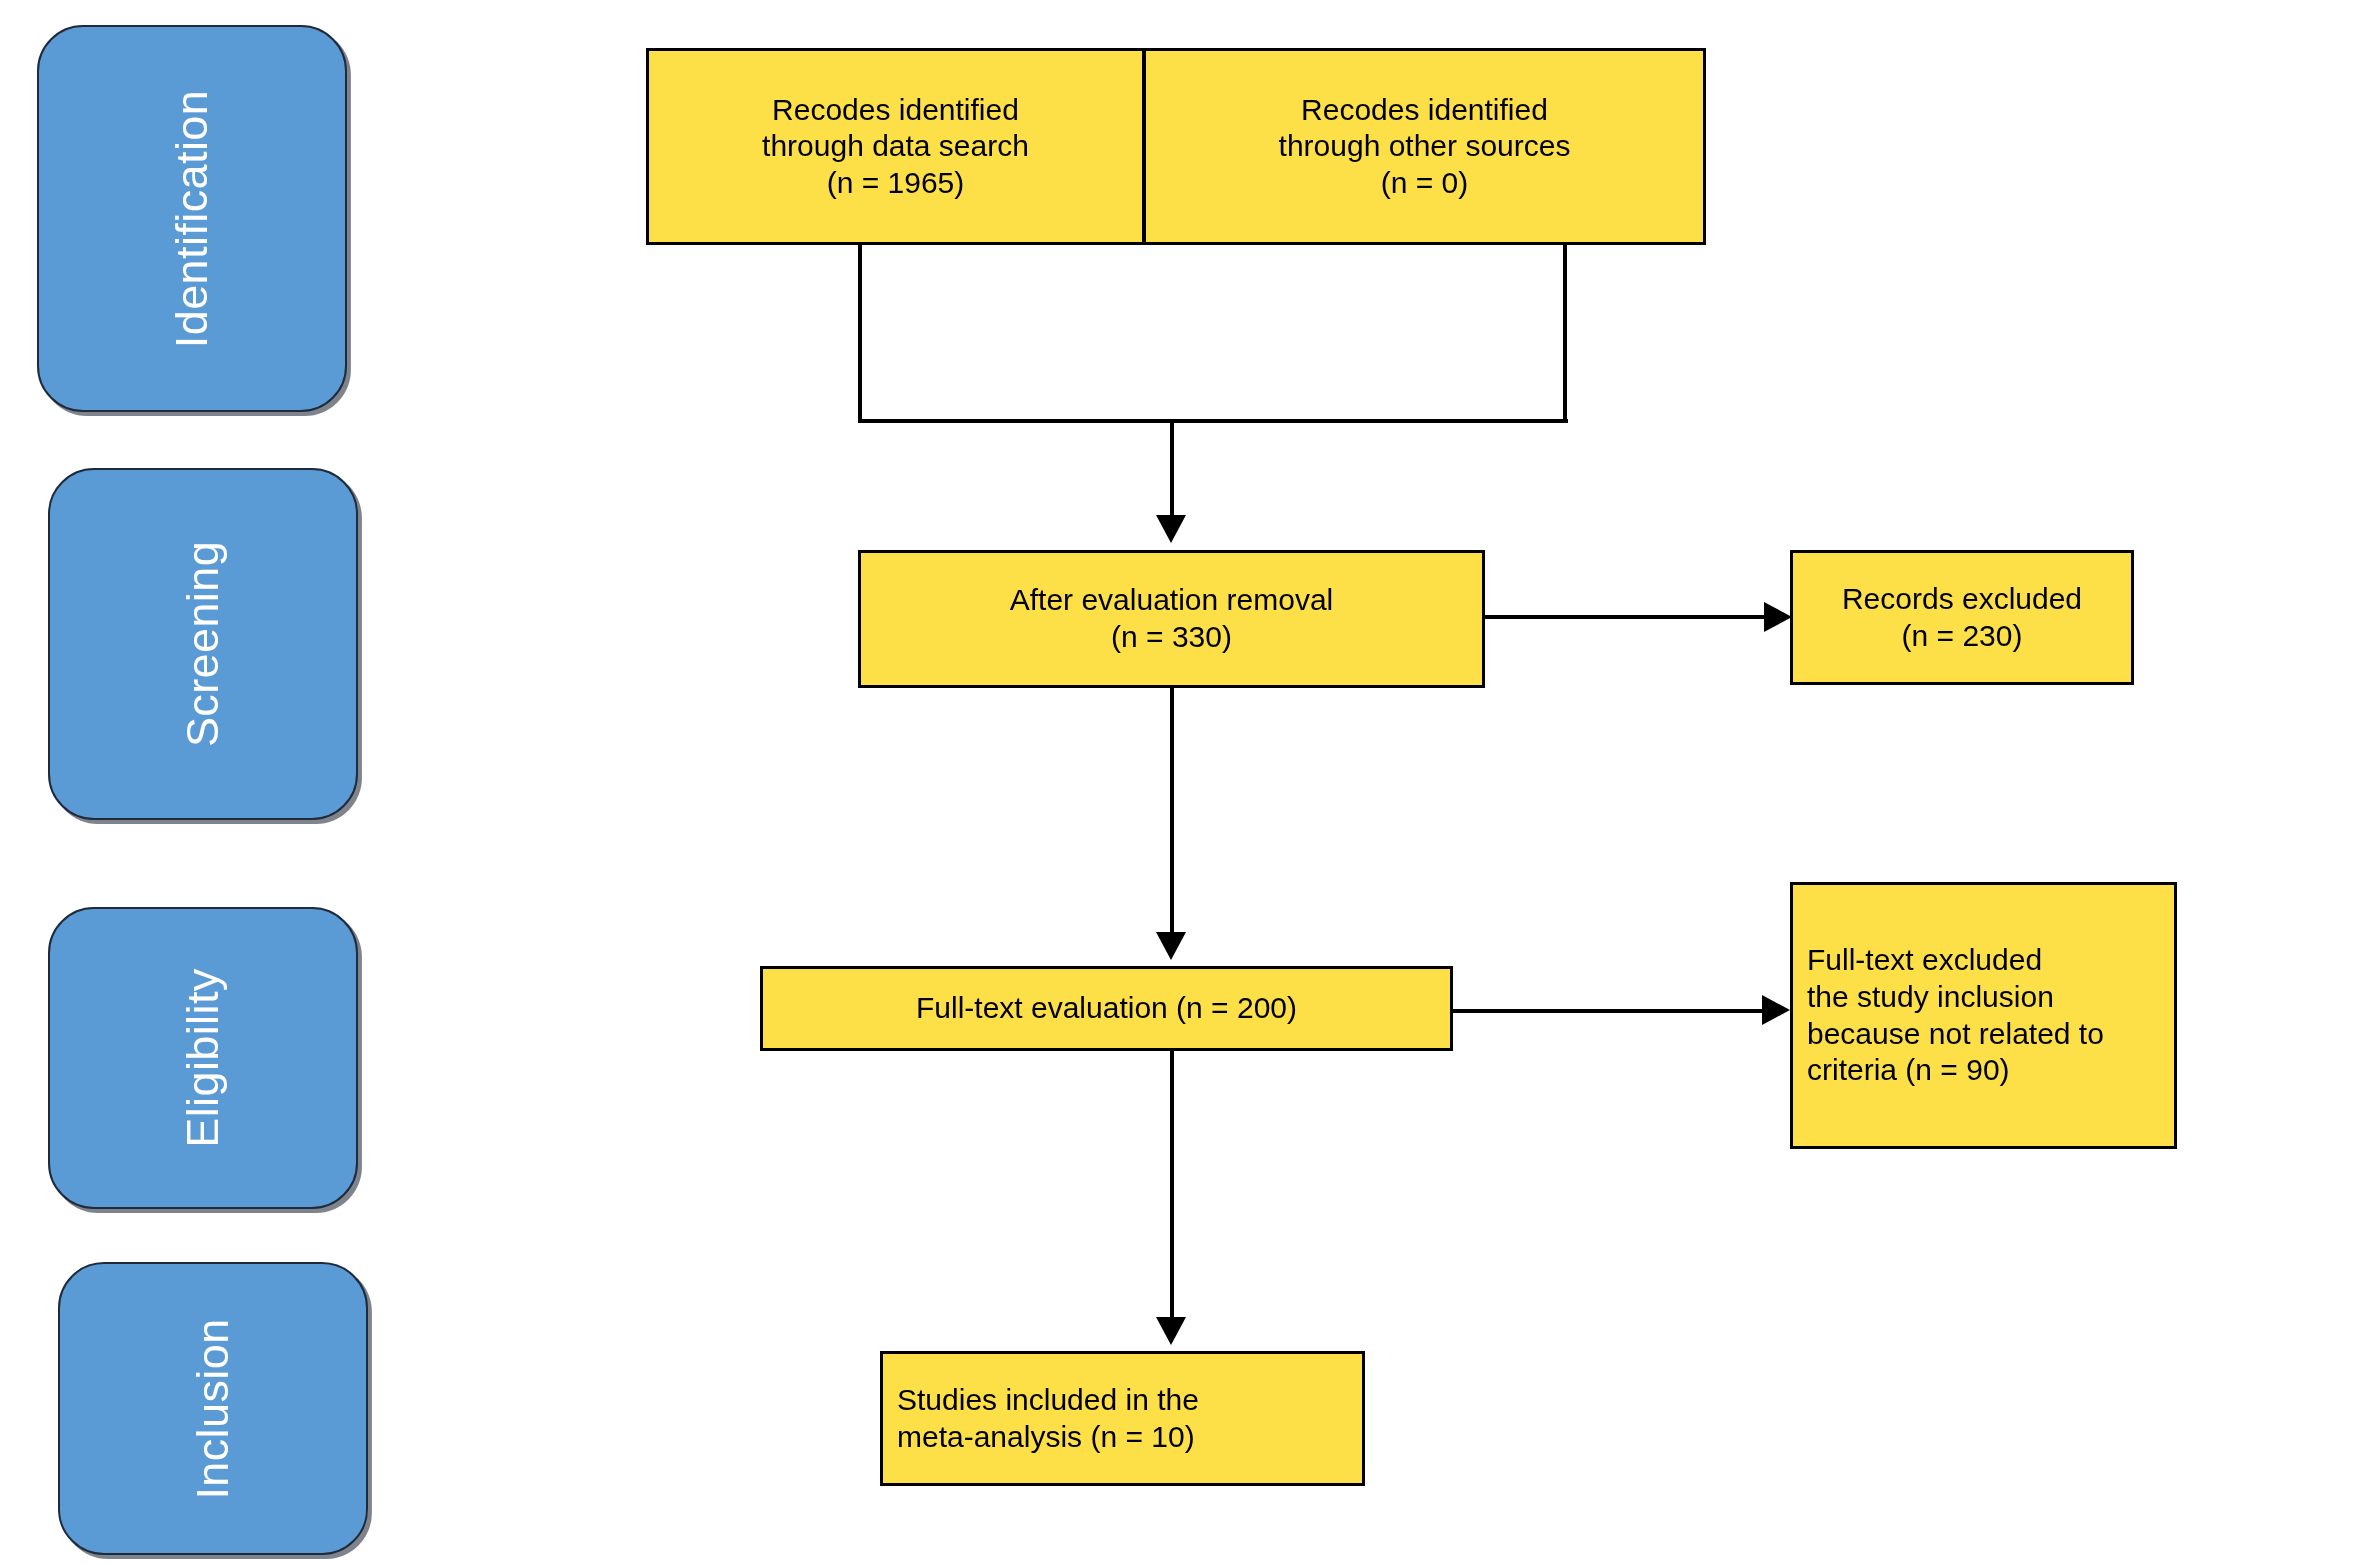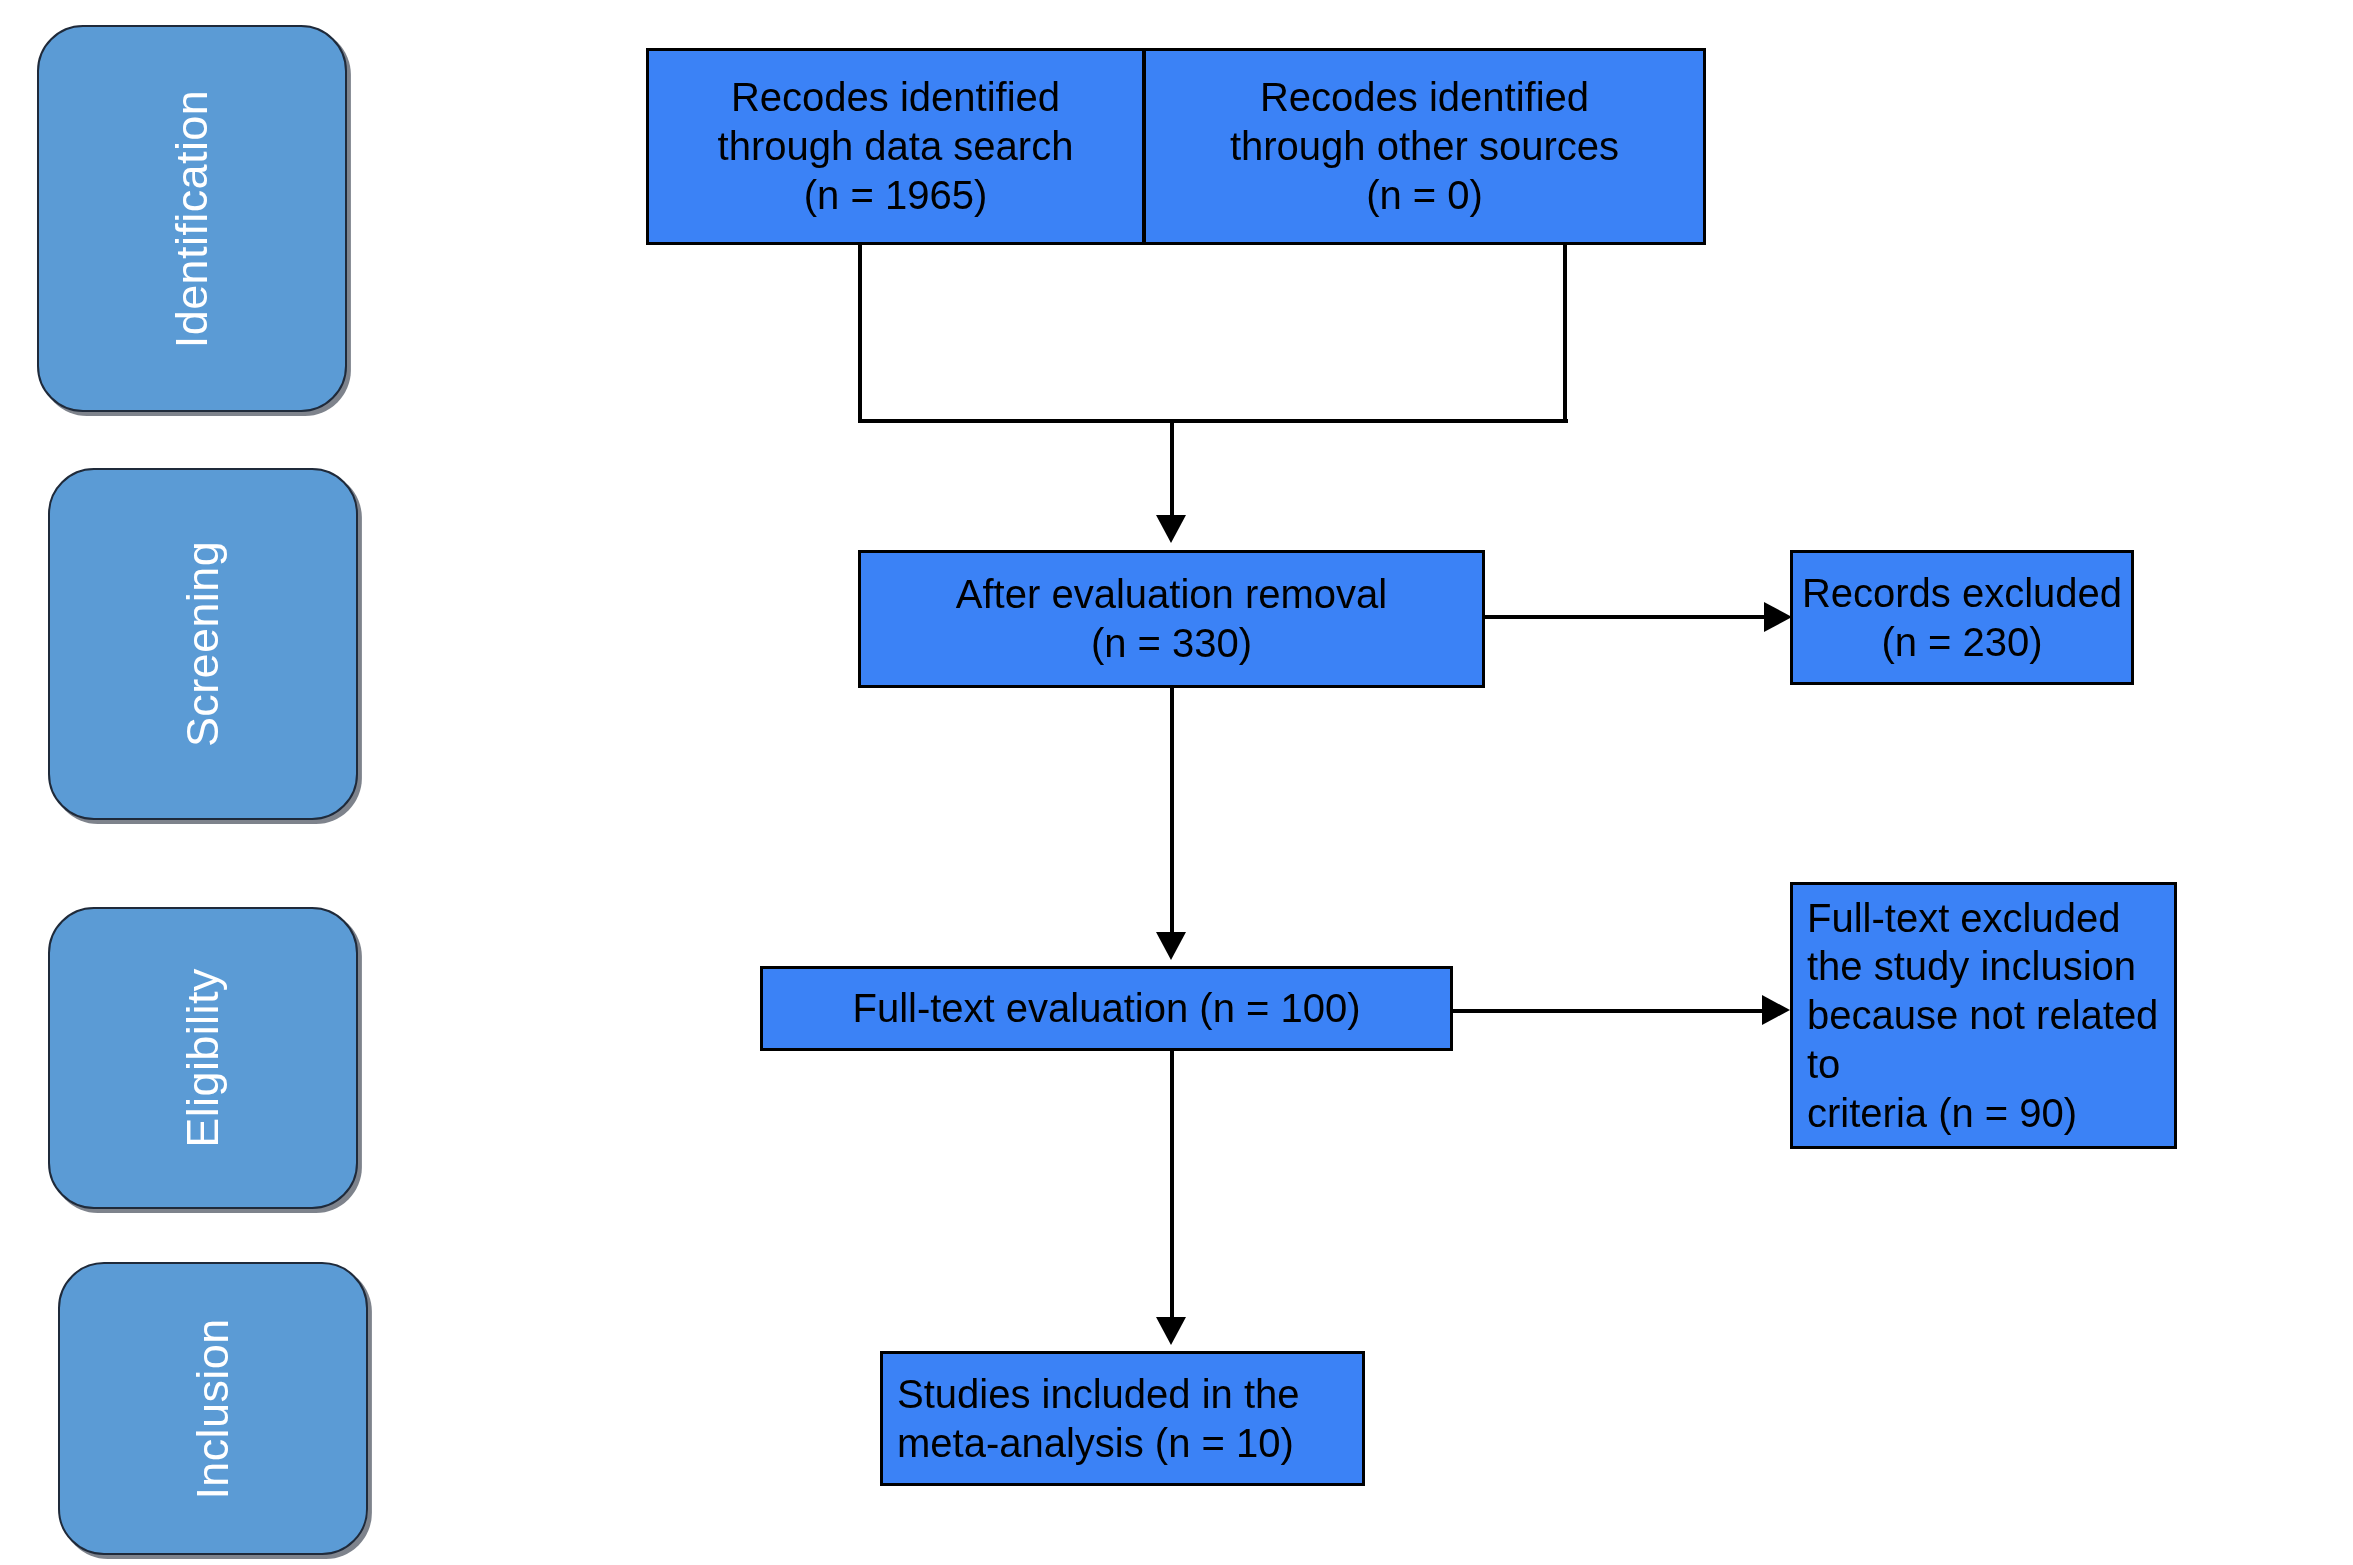--- a/index.html
+++ b/index.html
@@ -42,29 +42,29 @@
   }
 
   #stage-identification { left: 37px;  top: 25px;   width: 310px; height: 387px; }
   #stage-screening      { left: 48px;  top: 468px;  width: 310px; height: 352px; }
   #stage-eligibility    { left: 48px;  top: 907px; width: 310px; height: 302px; }
   #stage-inclusion      { left: 58px;  top: 1262px; width: 310px; height: 293px; }
 
   
   .fbox {
     position: absolute;
-    background: #3b82f6;
+    background: #fde047;
     border: 3.1px solid #000000;
     box-sizing: border-box;
     display: flex;
     flex-direction: column;
     justify-content: center;
     color: #000000;
     font-family: "Liberation Sans", sans-serif;
-    font-size: 40px;
+    font-size: 30px;
     line-height: 1.22;
   }
   .fbox .ln { display: block; width: 100%; }
   .center .ln { text-align: center; }
   .leftal { padding-left: 14px; }
   .leftal .ln { text-align: left; }
 
   #box-identified-search { left: 646px;  top: 48px;   width: 499px; height: 197px; }
   #box-identified-other  { left: 1143px; top: 48px;   width: 563px; height: 197px; }
   #box-after-dup         { left: 858px; top: 550px;  width: 627px; height: 138px; }
@@ -159,21 +159,21 @@
     <span class="ln">After evaluation  removal</span>
     <span class="ln">(n = 330)</span>
   </div>
 
   <div class="fbox center" id="box-records-excluded">
     <span class="ln">Records excluded</span>
     <span class="ln">(n = 230)</span>
   </div>
 
   <div class="fbox center" id="box-fulltext-eval">
-    <span class="ln">Full-text evaluation  (n = 100)</span>
+    <span class="ln">Full-text evaluation  (n = 200)</span>
   </div>
 
   <div class="fbox leftal" id="box-fulltext-excluded">
     <span class="ln">Full-text excluded</span>
     <span class="ln">the study inclusion</span>
     <span class="ln">because not related to</span>
     <span class="ln">criteria (n = 90)</span>
   </div>
 
   <div class="fbox leftal" id="box-studies-included">

